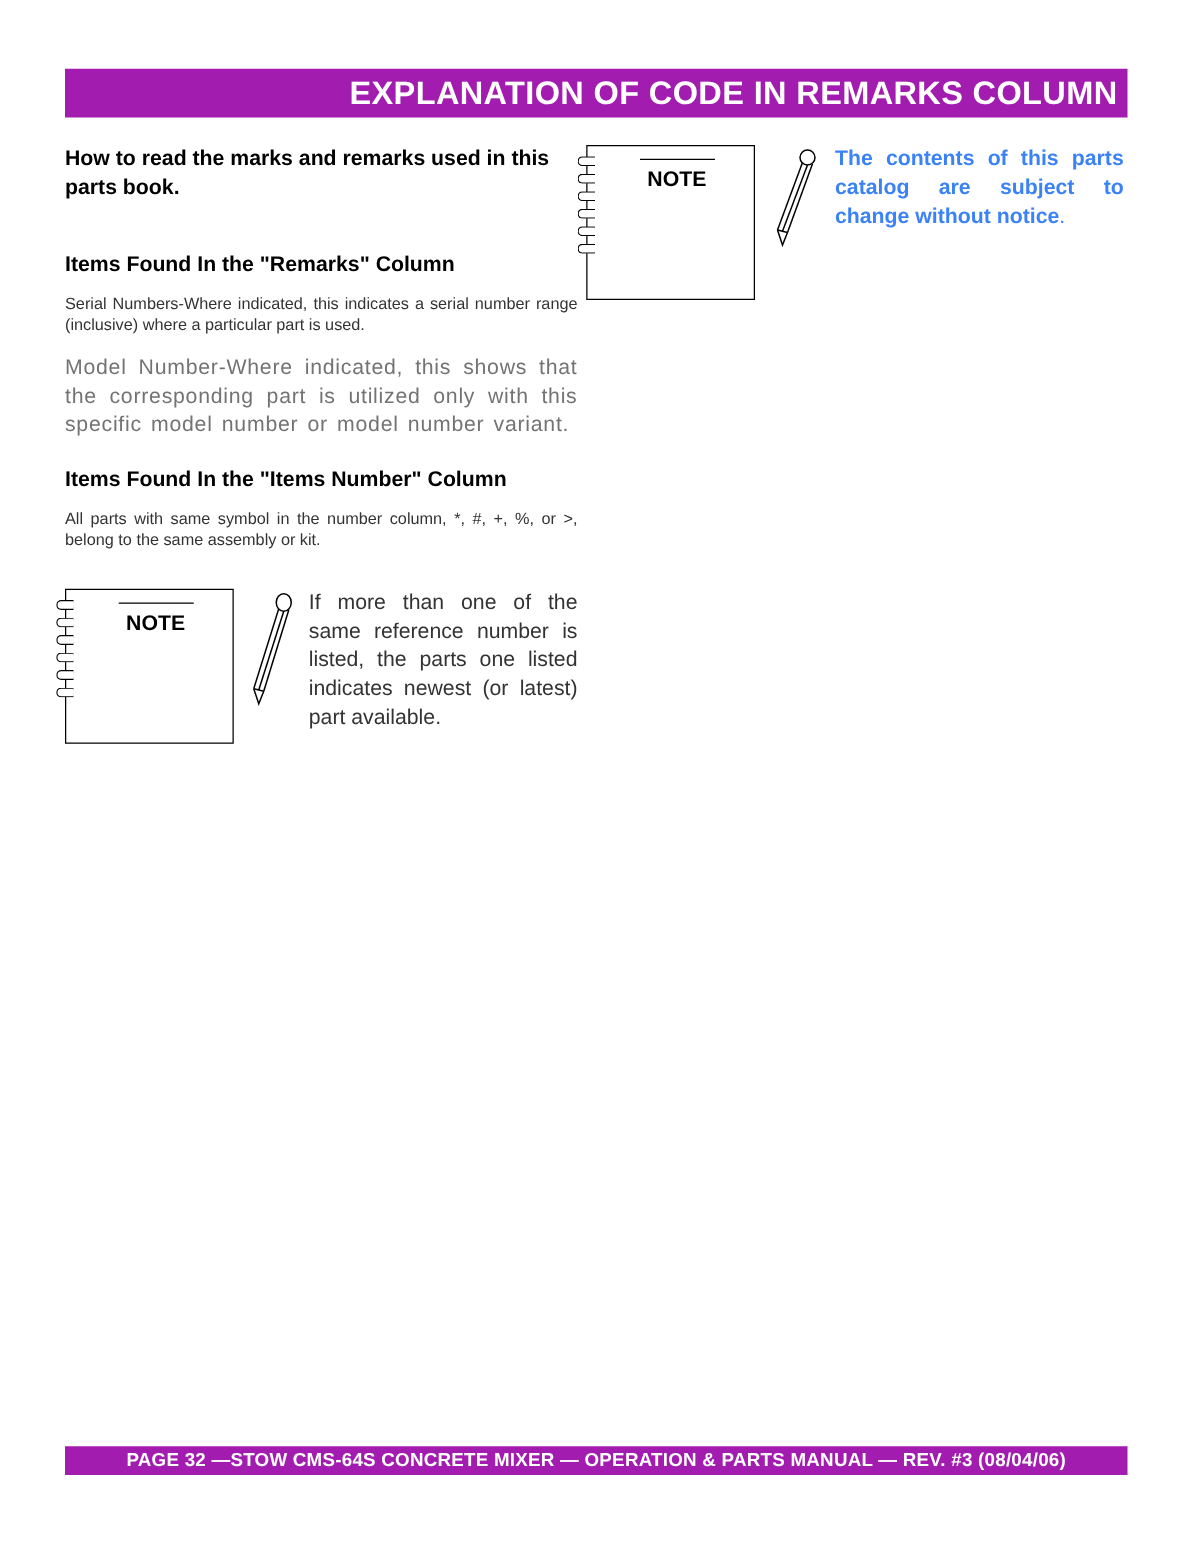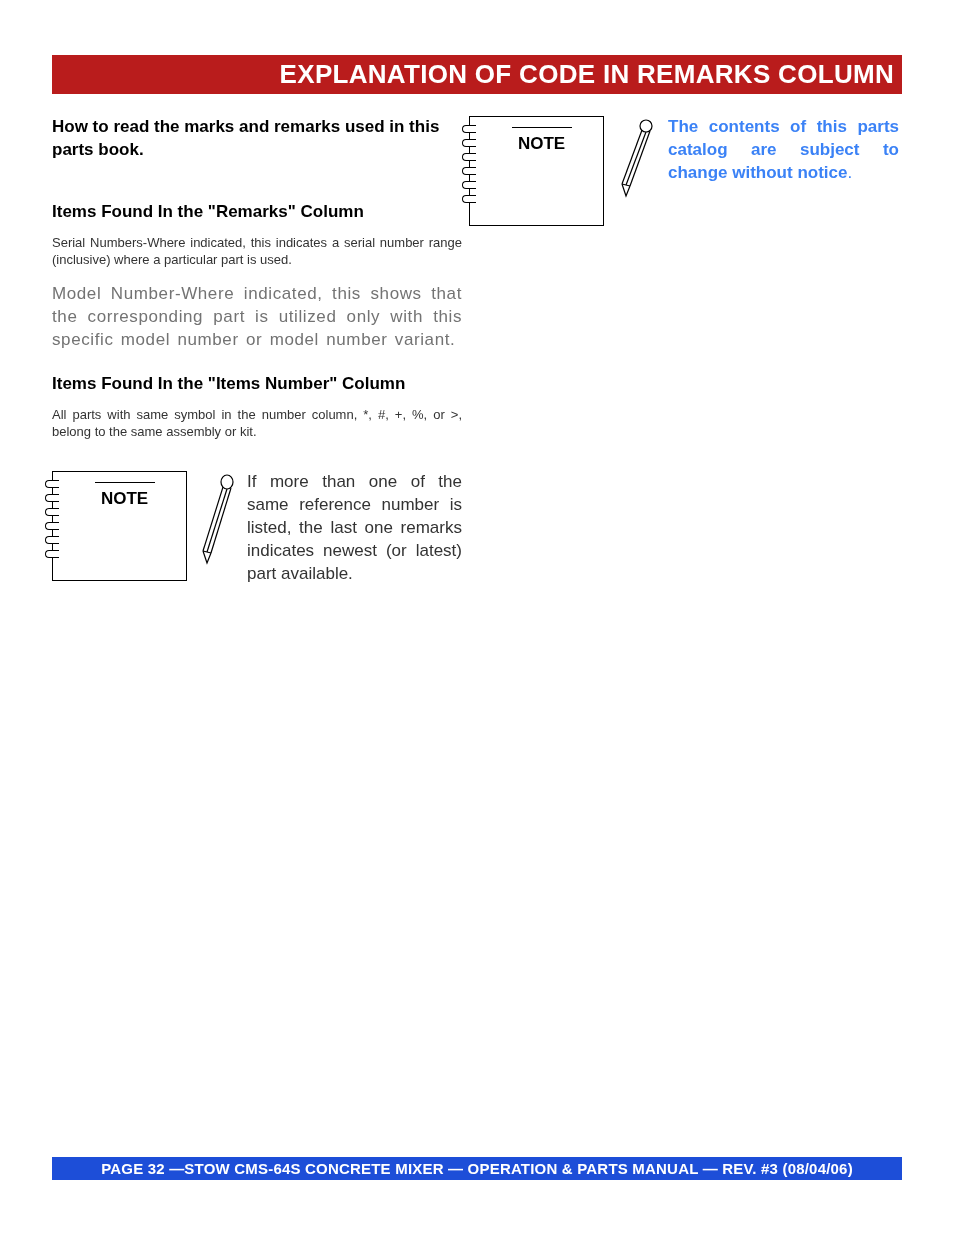--- a/index.html
+++ b/index.html
@@ -9,21 +9,21 @@
     }
     body {
       font-family: Arial, Helvetica, sans-serif;
       background: #fff;
       width: 954px;
       height: 1235px;
       position: relative;
       padding: 55px 52px 0 52px;
     }
     .header-bar {
-      background: #b91c1c;
+      background: #a21caf;
       color: #fff;
       font-weight: bold;
       font-size: 26px;
       padding: 4px 8px 4px 8px;
       text-align: right;
       letter-spacing: 0.3px;
       margin-bottom: 22px;
     }
     .columns {
       display: flex;
@@ -67,21 +67,21 @@
       word-spacing: 2px;
     }
     .note-row {
       display: flex;
       align-items: flex-start;
       gap: 10px;
       margin-top: 30px;
     }
     .note-box {
       width: 135px;
-      height: 110px;
+      height: 124px;
       border: 1px solid #000;
       position: relative;
       flex-shrink: 0;
     }
     .note-spiral {
       position: absolute;
       left: -8px;
       top: 8px;
       display: flex;
       flex-direction: column;
@@ -125,21 +125,21 @@
       text-align: justify;
       color: #3b82f6;
       font-weight: bold;
       flex: 1;
     }
     .footer-bar {
       position: absolute;
       left: 52px;
       right: 52px;
       bottom: 55px;
-      background: #1d4ed8;
+      background: #a21caf;
       color: #fff;
       font-weight: bold;
       font-size: 15px;
       text-align: center;
       padding: 3px 0;
       letter-spacing: 0.2px;
     }
   </style>
 </head>
 <body>
@@ -177,21 +177,21 @@
       <svg class="pencil" width="40" height="95" viewBox="0 0 40 95">
         <g fill="none" stroke="#000" stroke-width="1.2">
           <ellipse cx="30" cy="9" rx="6" ry="7"></ellipse>
           <line x1="26" y1="14" x2="6" y2="78"></line>
           <line x1="34" y1="15" x2="14" y2="80"></line>
           <line x1="30" y1="16" x2="10" y2="79"></line>
           <path d="M6 78 L10 90 L14 80"></path>
           <line x1="6" y1="78" x2="14" y2="80"></line>
         </g>
       </svg>
-      <p class="note-desc">If more than one of the same reference number is listed, the last one remarks indicates newest (or latest) part available.</p>
+      <p class="note-desc">If more than one of the same reference number is listed, the parts one listed indicates newest (or latest) part available.</p>
     </div>
   </div>
 
   <div class="right-col">
     <div class="note-box">
       <div class="note-spiral">
         <div class="spiral-ring"></div>
         <div class="spiral-ring"></div>
         <div class="spiral-ring"></div>
         <div class="spiral-ring"></div>

